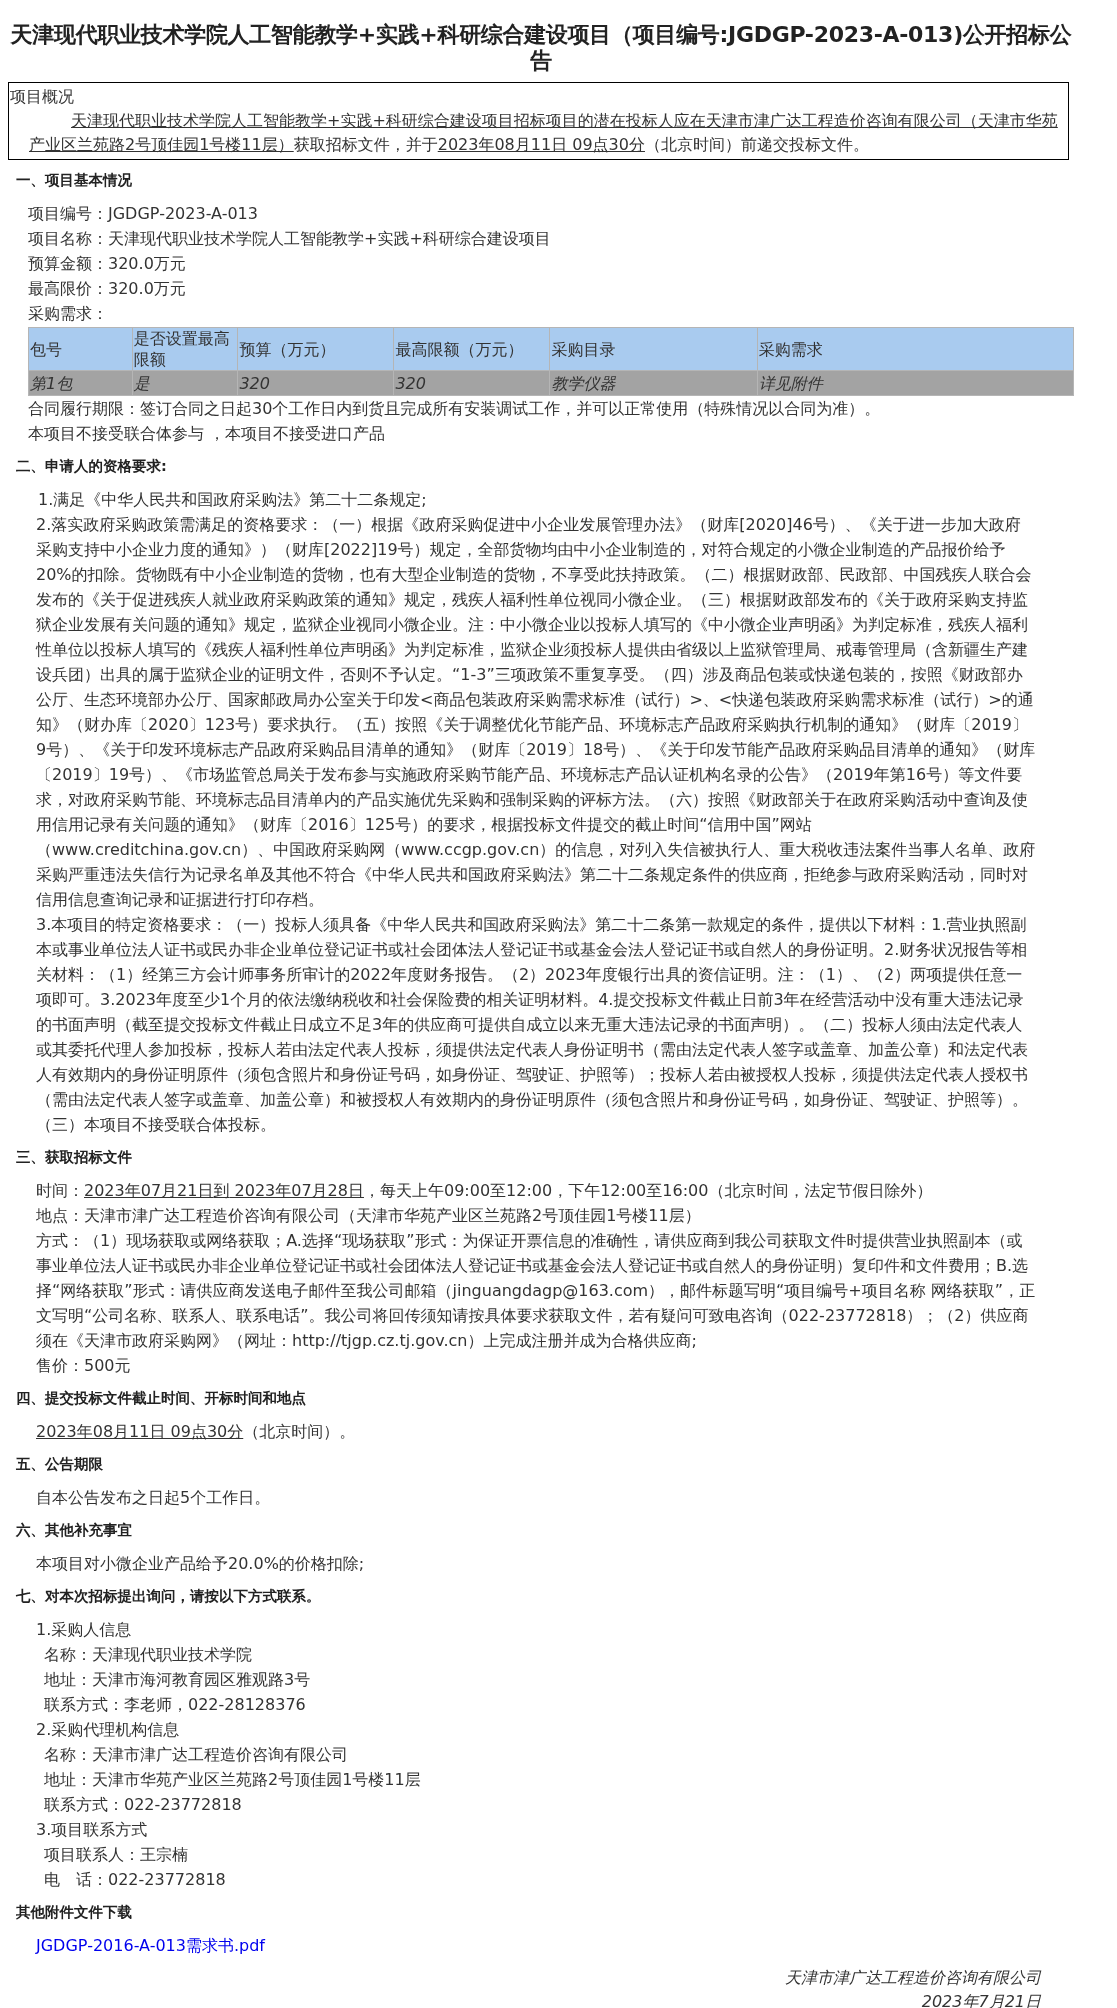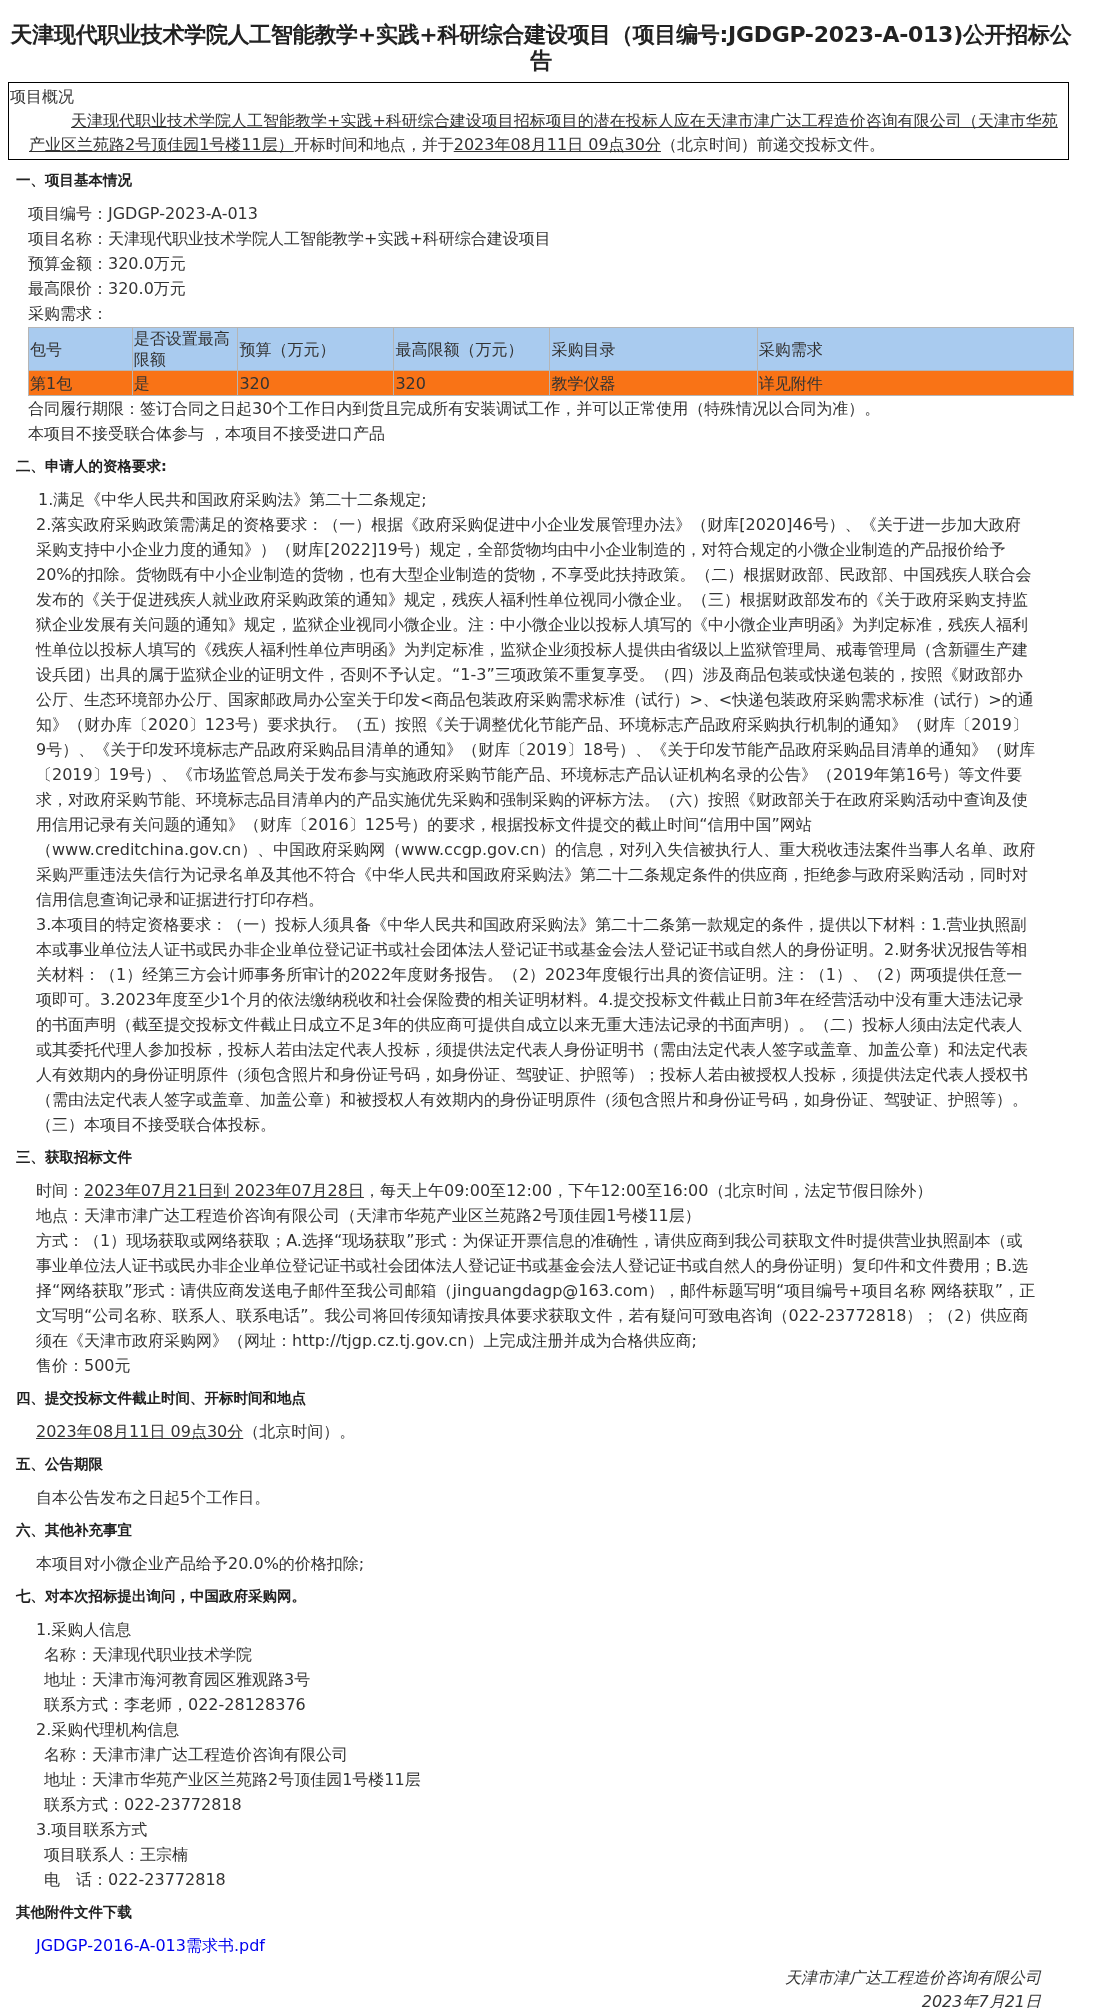--- a/index.html
+++ b/index.html
@@ -50,42 +50,42 @@
   }
   table.req th, table.req td {
     border: 1px solid #b5b5b5;
     text-align: left;
     font-weight: normal;
     padding: 0 1px;
     vertical-align: middle;
     color: #333;
   }
   table.req th { background: #a9cbef; height: 42px; }
-  table.req td { height: 24px; background: #f97316; }
+  table.req td { height: 24px; background: #a3a3a3; font-style: italic; }
   .body-para { padding-left: 20px; padding-right: 38px; font-size: 16px; line-height: 25px; margin: 0; }
   .attach-link { color: #0000ee; text-decoration: none; padding-left: 28px; display: block; line-height: 25px; }
   .signature {
     text-align: right;
     width: 1033px;
     margin-top: 8px;
     font-size: 16px;
     line-height: 24px;
     font-style: italic;
   }
 </style>
 </head>
 <body>
 
 <div class="page">
 
   <h1 class="title">天津现代职业技术学院人工智能教学+实践+科研综合建设项目（项目编号:JGDGP-2023-A-013)公开招标公告</h1>
 
   <div class="overview-box">
     <div class="label">项目概况</div>
-    <div class="para"><span class="u">天津现代职业技术学院人工智能教学+实践+科研综合建设项目招标项目的潜在投标人应在天津市津广达工程造价咨询有限公司（天津市华苑产业区兰苑路2号顶佳园1号楼11层）</span><span>开标时间和地点，并于</span><span class="u">2023年08月11日 09点30分</span><span>（北京时间）前递交投标文件。</span></div>
+    <div class="para"><span class="u">天津现代职业技术学院人工智能教学+实践+科研综合建设项目招标项目的潜在投标人应在天津市津广达工程造价咨询有限公司（天津市华苑产业区兰苑路2号顶佳园1号楼11层）</span><span>获取招标文件，并于</span><span class="u">2023年08月11日 09点30分</span><span>（北京时间）前递交投标文件。</span></div>
   </div>
 
   <div>
     <p class="sec-title">一、项目基本情况</p>
     <p class="line">项目编号：JGDGP-2023-A-013</p>
     <p class="line">项目名称：天津现代职业技术学院人工智能教学+实践+科研综合建设项目</p>
     <p class="line">预算金额：320.0万元</p>
     <p class="line">最高限价：320.0万元</p>
     <p class="line">采购需求：</p>
 
@@ -148,21 +148,21 @@
     <p class="sec-title">五、公告期限</p>
     <p class="body-para" style="padding-left:28px">自本公告发布之日起5个工作日。</p>
   </div>
 
   <div>
     <p class="sec-title">六、其他补充事宜</p>
     <p class="body-para" style="padding-left:28px">本项目对小微企业产品给予20.0%的价格扣除;</p>
   </div>
 
   <div>
-    <p class="sec-title">七、对本次招标提出询问，中国政府采购网。</p>
+    <p class="sec-title">七、对本次招标提出询问，请按以下方式联系。</p>
     <p class="body-para" style="padding-left:28px">1.采购人信息</p>
     <p class="body-para" style="padding-left:36px">名称：天津现代职业技术学院</p>
     <p class="body-para" style="padding-left:36px">地址：天津市海河教育园区雅观路3号</p>
     <p class="body-para" style="padding-left:36px">联系方式：李老师，022-28128376</p>
     <p class="body-para" style="padding-left:28px">2.采购代理机构信息</p>
     <p class="body-para" style="padding-left:36px">名称：天津市津广达工程造价咨询有限公司</p>
     <p class="body-para" style="padding-left:36px">地址：天津市华苑产业区兰苑路2号顶佳园1号楼11层</p>
     <p class="body-para" style="padding-left:36px">联系方式：022-23772818</p>
     <p class="body-para" style="padding-left:28px">3.项目联系方式</p>
     <p class="body-para" style="padding-left:36px">项目联系人：王宗楠</p>

